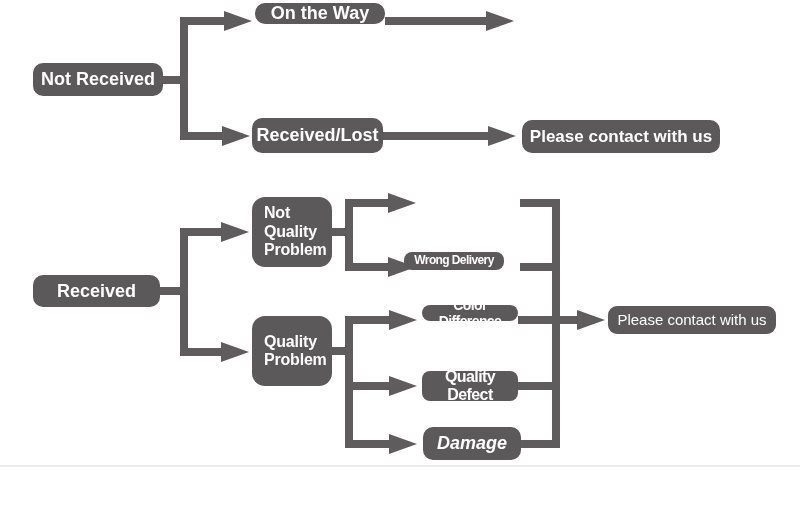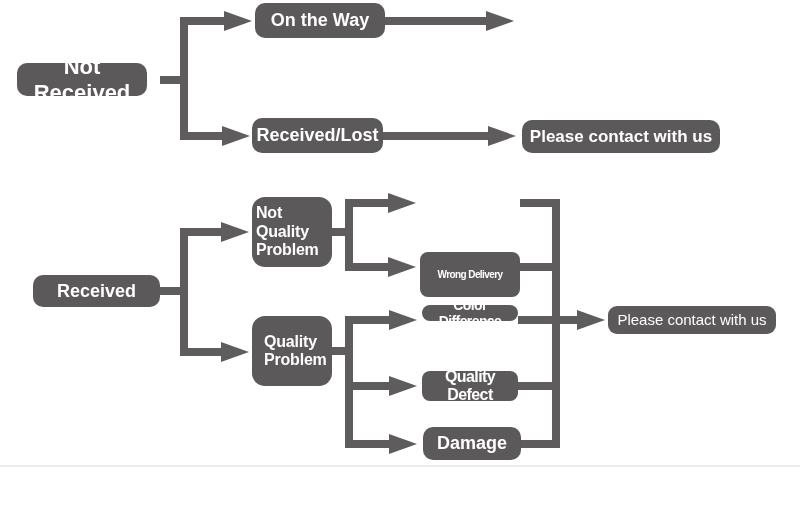--- a/index.html
+++ b/index.html
@@ -37,33 +37,33 @@
     border-bottom:10px solid transparent;
     border-left:28px solid var(--line);
   }
   .seam{position:absolute;left:0;width:800px;height:2px;background:var(--seam);}
 </style>
 </head>
 <body>
 
 <div id="canvas">
 
-  <div class="box" style="left:17px;top:63px;width:130px;height:33px;border-radius:10px;font-size:22px;">Not Received</div>
+  <div class="box" style="left:33px;top:63px;width:130px;height:33px;border-radius:10px;font-size:18px;">Not Received</div>
 
   <div class="line" style="left:160px;top:75.5px;width:24px;height:8px;"></div>
 
   <div class="line" style="left:180px;top:17px;width:8px;height:122.5px;"></div>
 
   <div class="line" style="left:180px;top:17px;width:46px;height:8px;"></div>
   <div class="arrow" style="left:224px;top:11px;"></div>
 
   <div class="line" style="left:180px;top:131.5px;width:44px;height:8px;"></div>
   <div class="arrow" style="left:222px;top:125.5px;"></div>
 
-  <div class="box" style="left:255px;top:3px;width:130px;height:35px;border-radius:10px;font-size:18px;">On the Way</div>
+  <div class="box" style="left:255px;top:3px;width:130px;height:21px;border-radius:10px;font-size:18px;">On the Way</div>
 
   <div class="line" style="left:385px;top:17px;width:103px;height:8px;"></div>
   <div class="arrow" style="left:486px;top:11px;"></div>
 
 
   <div class="box" style="left:252px;top:118px;width:131px;height:35px;border-radius:10px;font-size:18px;">Received/Lost</div>
 
   <div class="line" style="left:383px;top:131.5px;width:107px;height:8px;"></div>
   <div class="arrow" style="left:488px;top:125.5px;"></div>
 
@@ -74,21 +74,21 @@
   <div class="line" style="left:160px;top:287px;width:24px;height:8px;"></div>
 
   <div class="line" style="left:180px;top:228px;width:8px;height:128px;"></div>
 
   <div class="line" style="left:180px;top:228px;width:43px;height:8px;"></div>
   <div class="arrow" style="left:221px;top:222px;"></div>
 
   <div class="line" style="left:180px;top:348px;width:43px;height:8px;"></div>
   <div class="arrow" style="left:221px;top:342px;"></div>
 
-  <div class="box leftalign" style="left:252px;top:197px;width:80px;height:70px;border-radius:13px;font-size:16px;padding-left:4px;letter-spacing:-0.2px;">Not
+  <div class="box leftalign" style="left:252px;top:197px;width:80px;height:70px;border-radius:13px;font-size:16px;padding-left:12px;letter-spacing:-0.2px;">Not
 Quality
 Problem</div>
 
   <div class="box leftalign" style="left:252px;top:316px;width:80px;height:70px;border-radius:13px;font-size:16px;padding-left:12px;letter-spacing:-0.2px;">Quality
 Problem</div>
 
   <div class="line" style="left:330px;top:228px;width:19px;height:8px;"></div>
   <div class="line" style="left:345px;top:198.5px;width:8px;height:72.5px;"></div>
   <div class="line" style="left:345px;top:198.5px;width:45px;height:8px;"></div>
   <div class="arrow" style="left:388px;top:192.5px;"></div>
@@ -98,27 +98,27 @@
   <div class="line" style="left:330px;top:347px;width:19px;height:8px;"></div>
   <div class="line" style="left:345px;top:316px;width:8px;height:131.5px;"></div>
   <div class="line" style="left:345px;top:316px;width:46px;height:8px;"></div>
   <div class="arrow" style="left:389px;top:310px;"></div>
   <div class="line" style="left:345px;top:382px;width:46px;height:8px;"></div>
   <div class="arrow" style="left:389px;top:376px;"></div>
   <div class="line" style="left:345px;top:439.5px;width:46px;height:8px;"></div>
   <div class="arrow" style="left:389px;top:433.5px;"></div>
 
 
-  <div class="box cond" style="left:420px;top:252px;width:100px;height:45px;border-radius:8px;font-size:10px;">Wrong Delivery</div>
+  <div class="box cond" style="left:404px;top:252px;width:100px;height:18px;border-radius:8px;font-size:12px;">Wrong Delivery</div>
 
   <div class="box cond" style="left:422px;top:305px;width:96px;height:16px;border-radius:8px;font-size:14px;">Color Difference</div>
 
   <div class="box cond" style="left:422px;top:371px;width:96px;height:30px;border-radius:8px;font-size:16px;">Quality Defect</div>
 
-  <div class="box" style="left:423px;top:427px;width:98px;height:33px;border-radius:10px;font-size:18px;">Damage</div>
+  <div class="box" style="left:423px;top:427px;width:98px;height:33px;border-radius:10px;font-size:18px;font-style:italic;">Damage</div>
 
   <div class="line" style="left:552px;top:198.5px;width:8px;height:249px;"></div>
   <div class="line" style="left:520px;top:198.5px;width:36px;height:8px;"></div>
   <div class="line" style="left:520px;top:263px;width:36px;height:8px;"></div>
   <div class="line" style="left:518px;top:382px;width:38px;height:8px;"></div>
   <div class="line" style="left:521px;top:439.5px;width:35px;height:8px;"></div>
 
   <div class="line" style="left:518px;top:316px;width:61px;height:8px;"></div>
   <div class="arrow" style="left:577px;top:310px;"></div>
 

